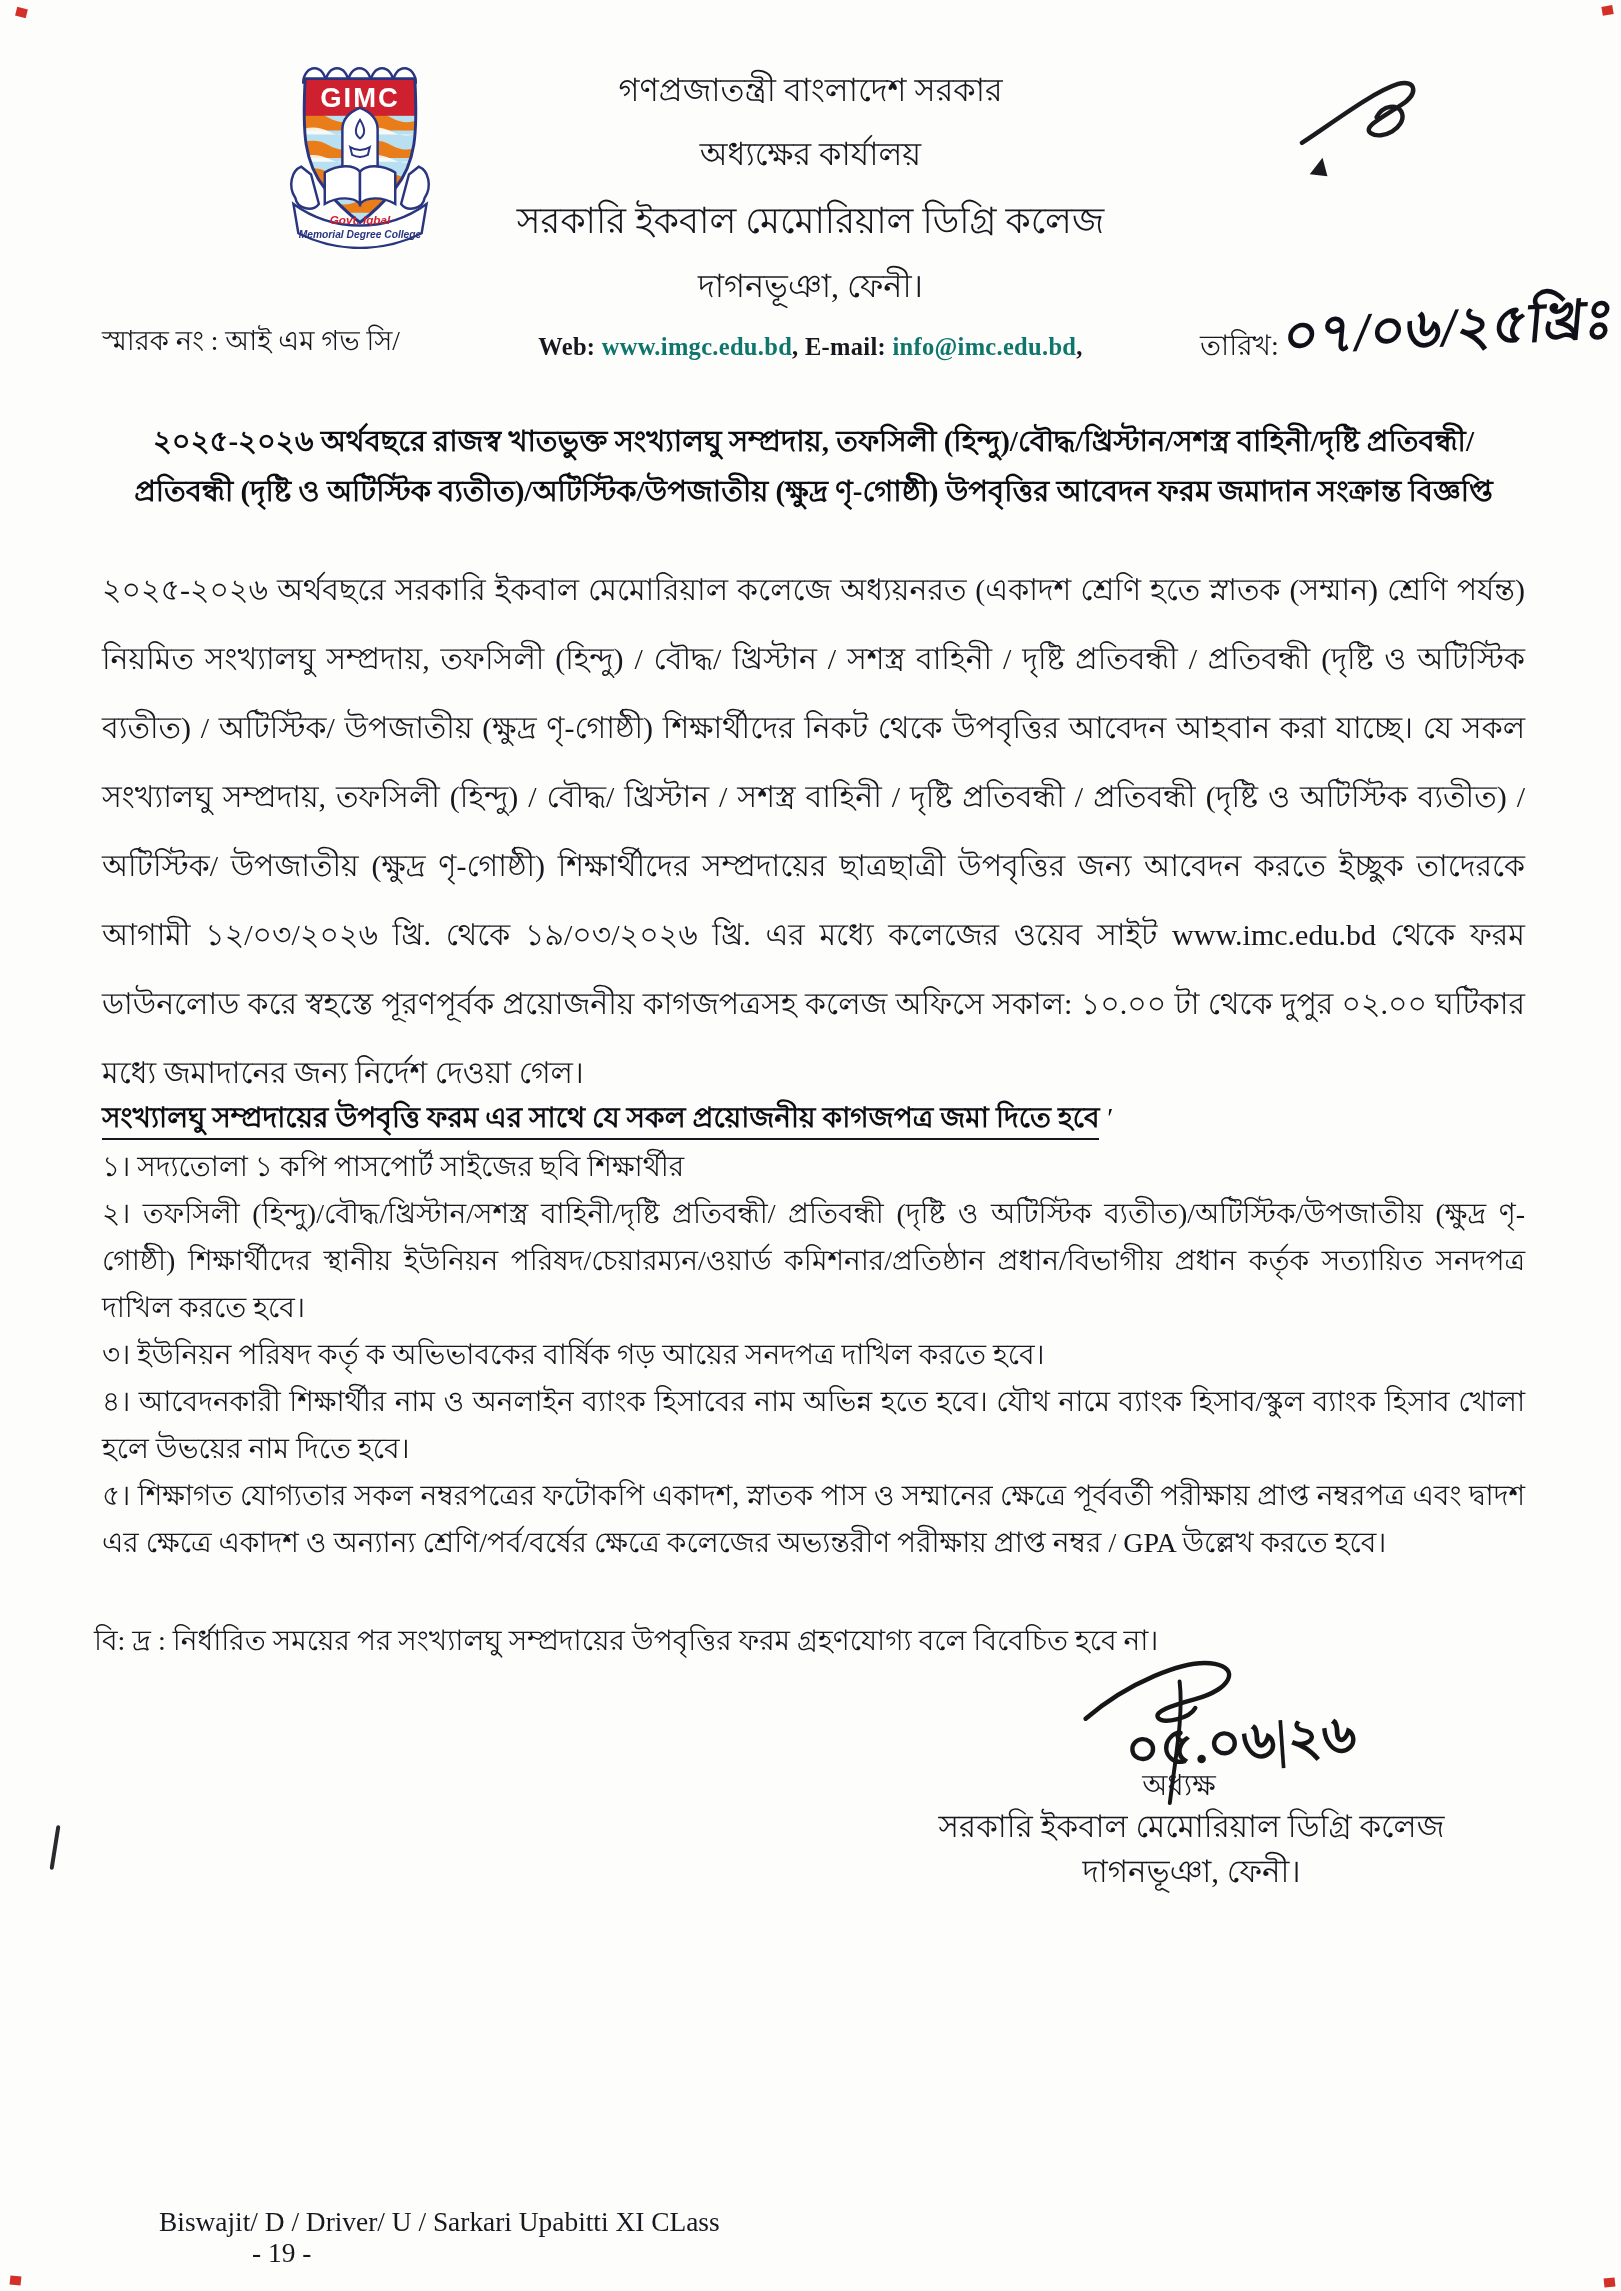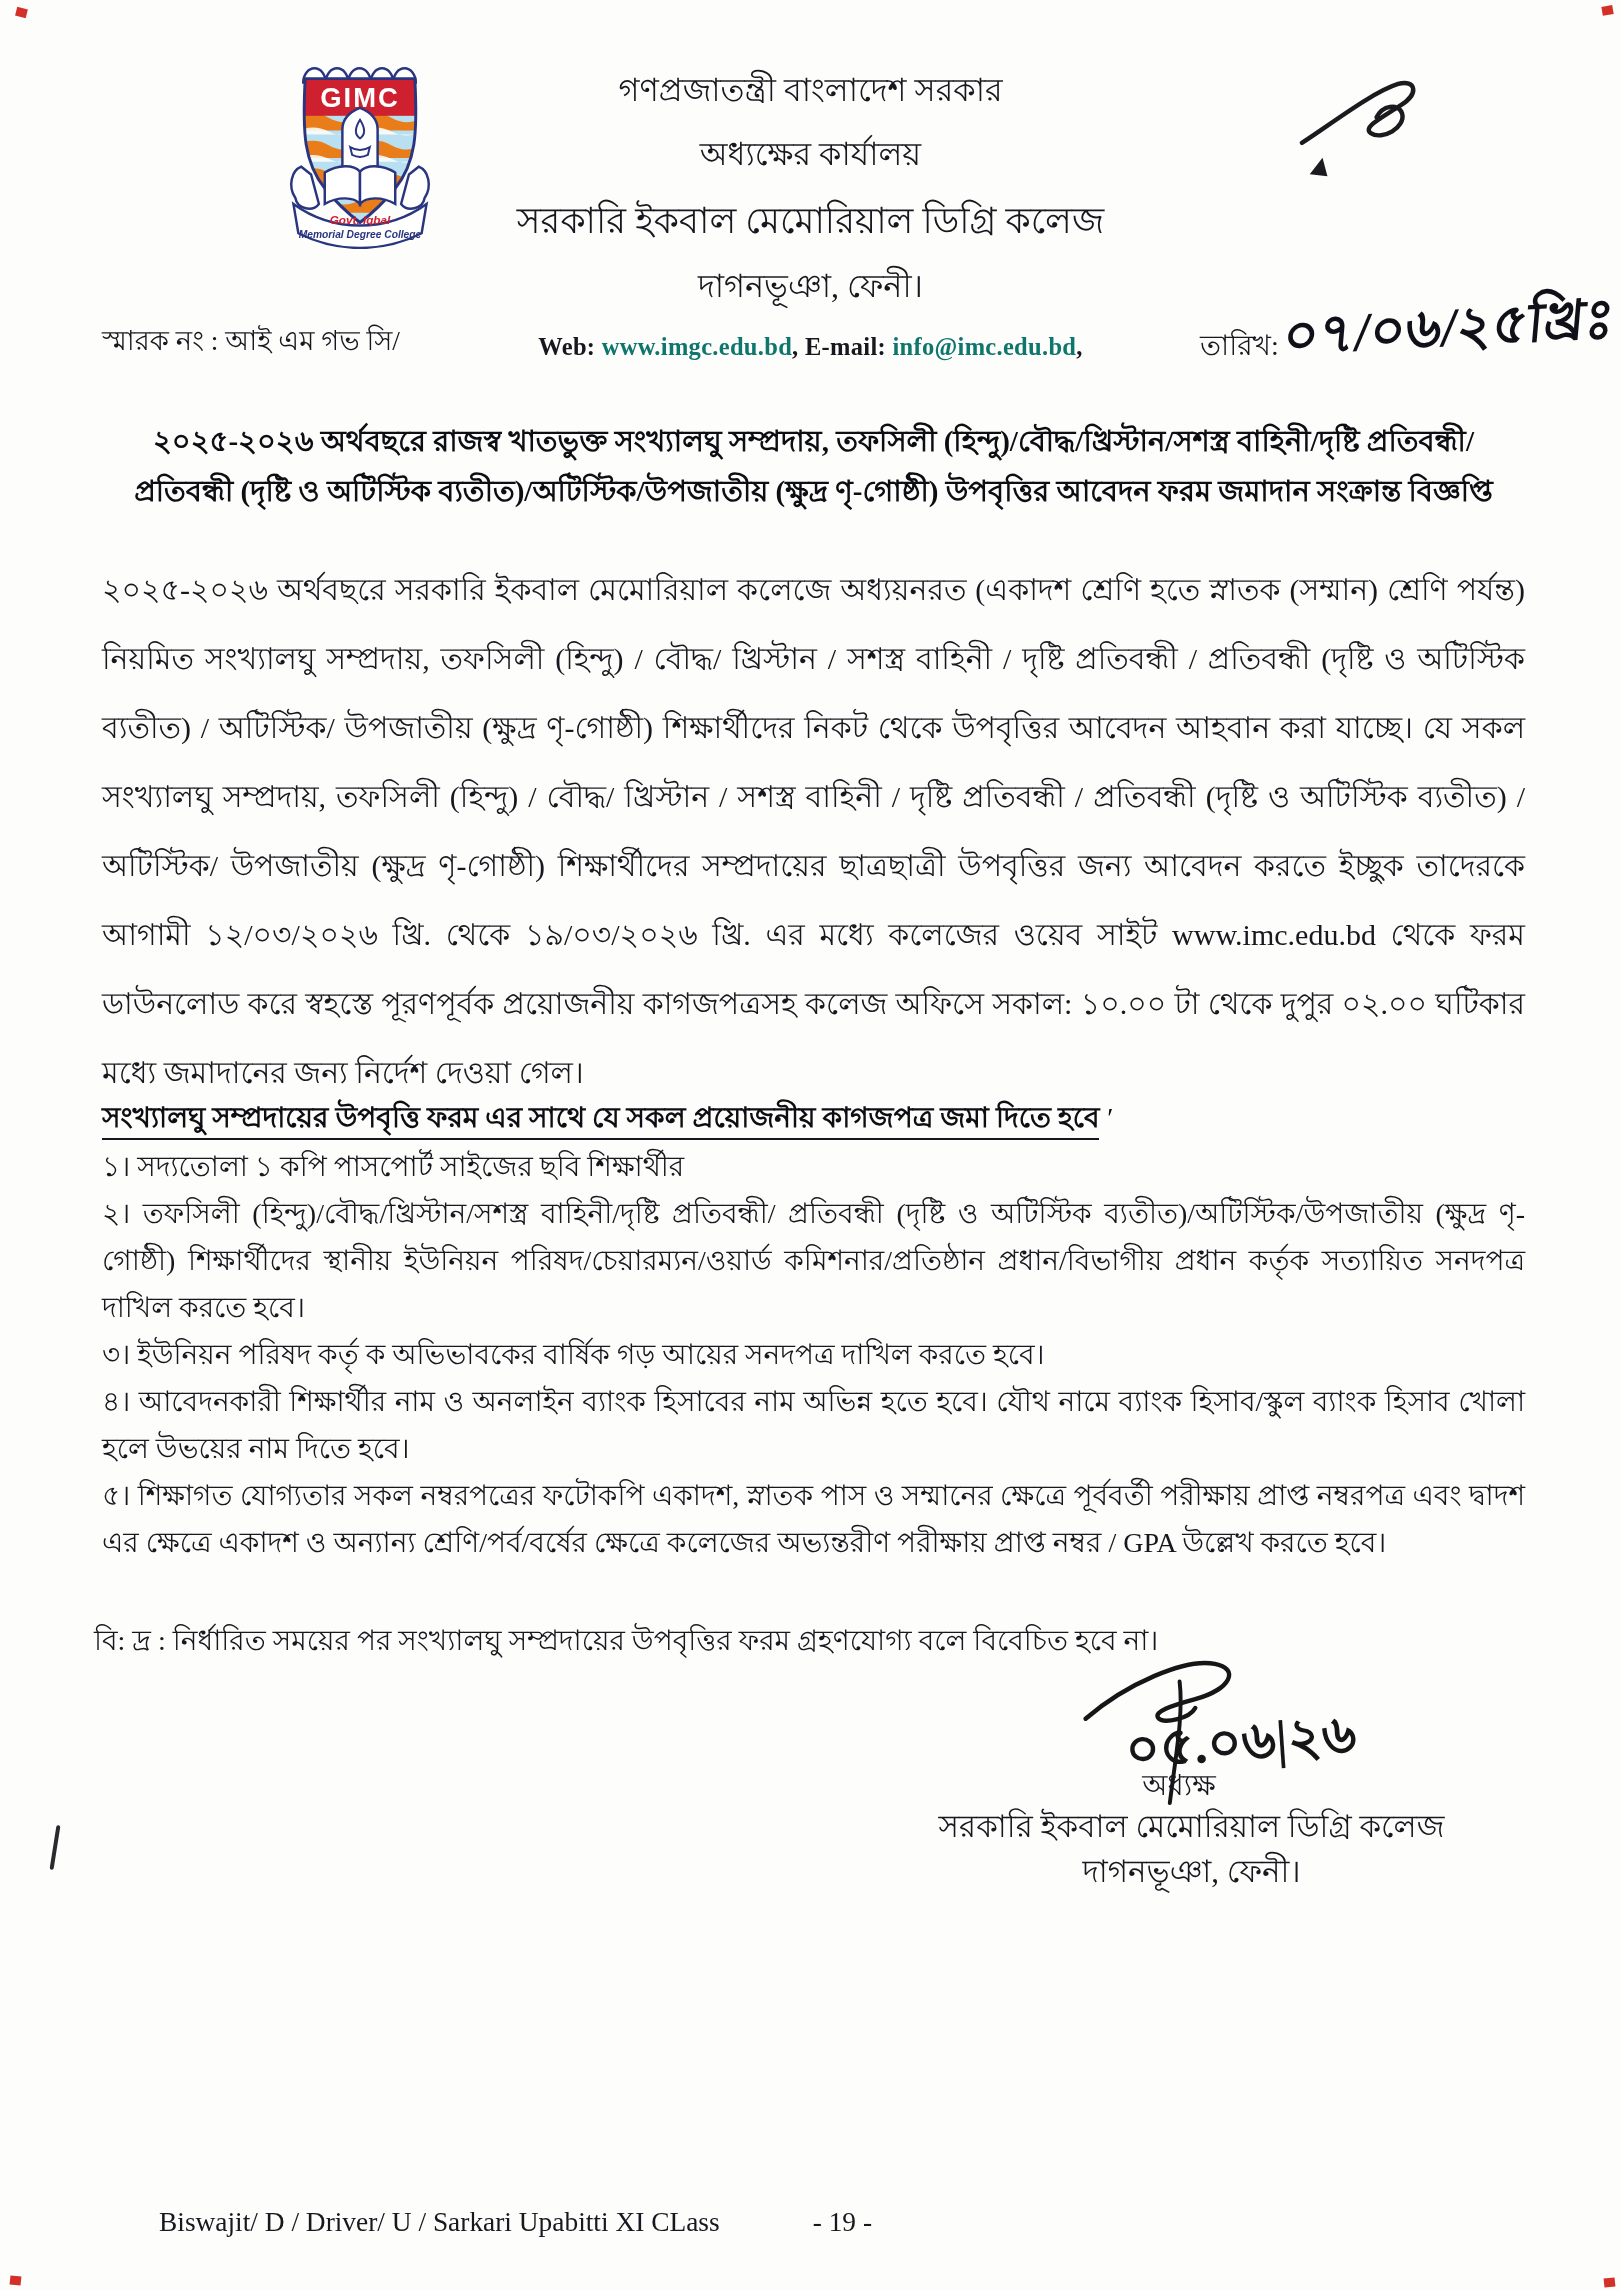--- a/index.html
+++ b/index.html
@@ -49,21 +49,21 @@
 
   
   .sig-scribble { position:absolute; left:1066px; top:1654px; }
   .sig-designation { position:absolute; left:1076px; top:1762px; width:206px;
                      text-align:center; font-size:29px; }
   .sig-org   { position:absolute; left:923px; top:1802px; width:537px; text-align:center; font-size:31px; }
   .sig-place { position:absolute; left:923px; top:1847px; width:537px; text-align:center; font-size:31px; }
 
   
   .footer { position:absolute; left:159px; top:2207px; font-size:27.4px;
-            font-family:"Liberation Serif",serif; display:flex; }
+            font-family:"Liberation Serif",serif; display:flex;flex-direction:column; }
   .footer .pageno { margin-left:93px; }
 
   
   .corner-mark { position:absolute; width:10.8px; height:8.8px; background:#d23028; }
   .cm-tl { left:15.7px;  top:7.8px;    transform:rotate(14deg); }
   .cm-tr { left:1602px; top:5.9px;   transform:rotate(-10deg); }
   .cm-bl { left:9.8px;  top:2276px; transform:rotate(6deg); }
   .cm-br { left:1604px; top:2278px; transform:rotate(-6deg); }
   .pen-tick { position:absolute; left:53px; top:1825px; width:3.9px; height:45px;
               background:#2a2a2e; border-radius:2px; transform:rotate(9deg); }

